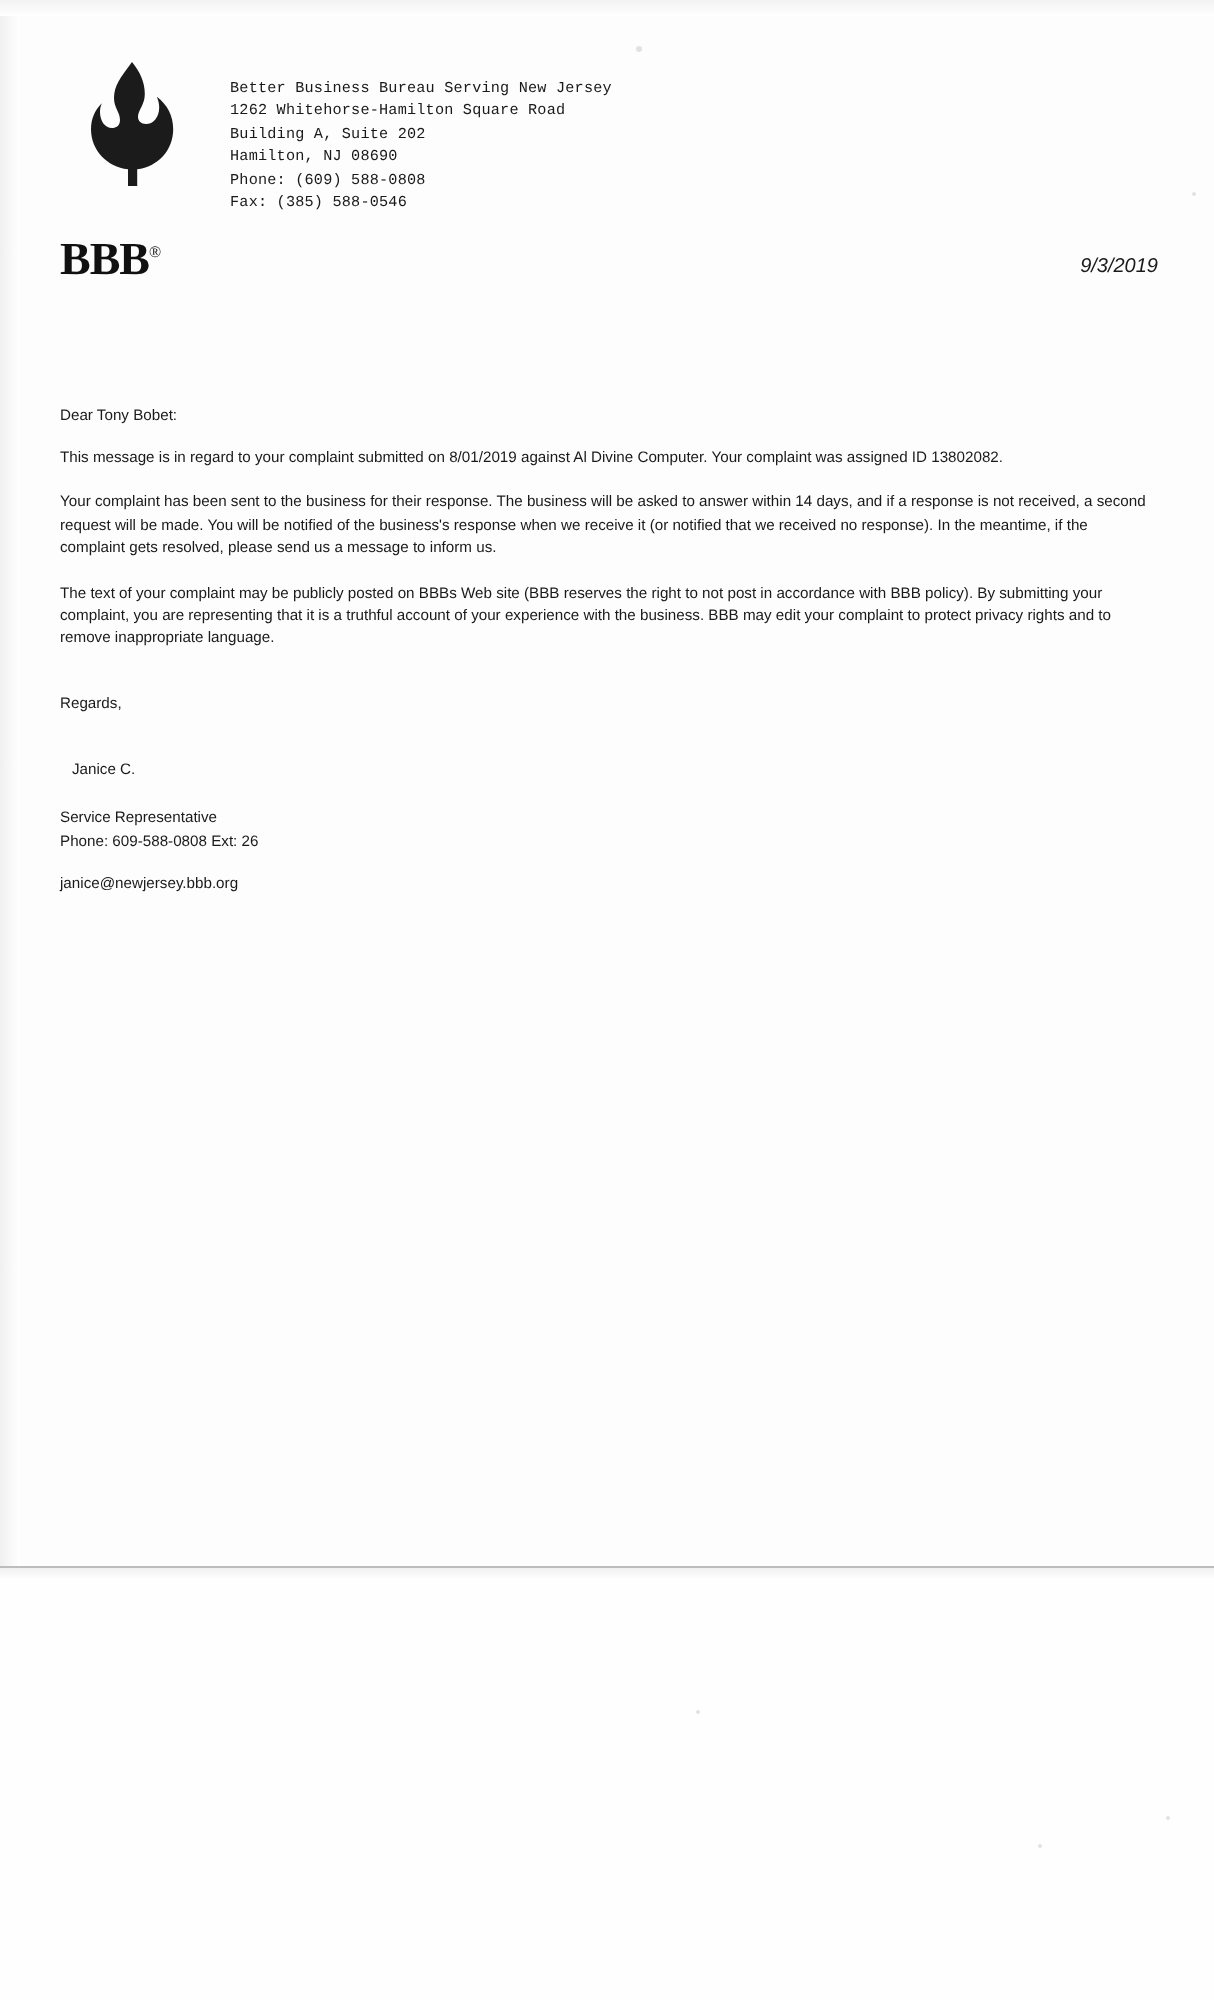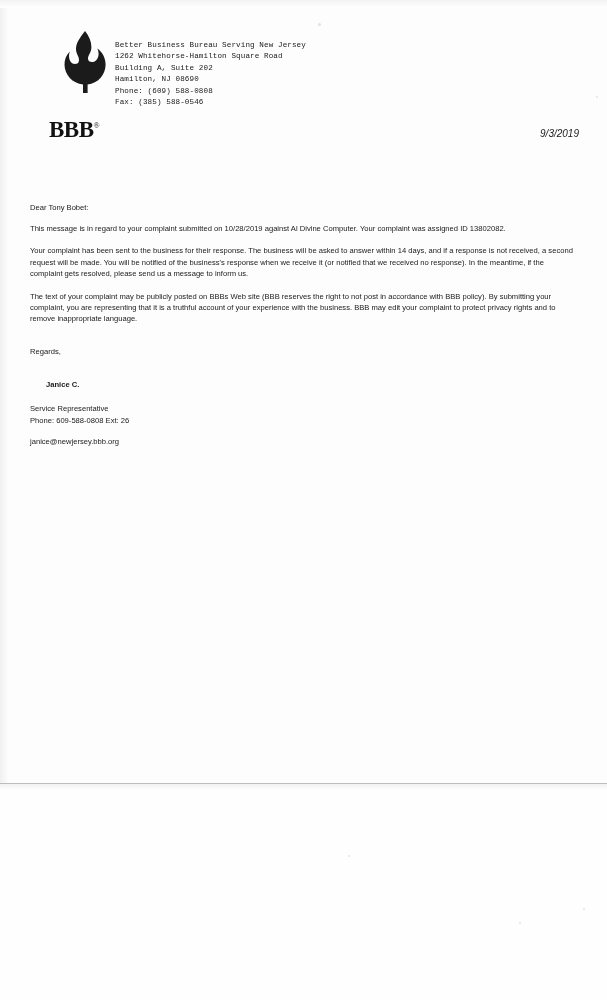--- a/index.html
+++ b/index.html
@@ -70,21 +70,20 @@
     background: #fefefe;
   }
 
   
   .logo-block {
     position: absolute;
     left: 30px;
     top: 30px;
     width: 70px;
     height: 92px;
-    margin-left: 19px;
   }
   .torch-wrap {
     position: absolute;
     left: 14px;
     top: 0;
     width: 44px;
     height: 66px;
   }
   .bbb-word {
     position: absolute;
@@ -156,25 +155,24 @@
 
   .closing {
     position: absolute;
     left: 30px;
     top: 347px;
     font-size: 7.6px;
     color: #1a1a1a;
   }
   .signer {
     position: absolute;
-    left: 46px;
+    left: 36px;
     top: 380px;
     font-size: 7.6px;
     color: #1a1a1a;
-    font-weight: bold;
   }
   .signer-block {
     position: absolute;
     left: 30px;
     top: 403px;
     font-size: 7.6px;
     line-height: 11.6px;
     color: #1a1a1a;
   }
   .signer-email {
@@ -221,21 +219,21 @@
     <div>Phone: (609) 588-0808</div>
     <div>Fax: (385) 588-0546</div>
   </div>
 
   <div class="date-line">9/3/2019</div>
 
 
   <div class="salutation">Dear Tony Bobet:</div>
 
   <div class="body-copy">
-    <p>This message is in regard to your complaint submitted on 10/28/2019 against Al Divine Computer.  Your complaint was assigned ID 13802082.</p>
+    <p>This message is in regard to your complaint submitted on 8/01/2019 against Al Divine Computer.  Your complaint was assigned ID 13802082.</p>
     <p>Your complaint has been sent to the business for their response.  The business will be asked to answer within 14 days, and if a response is not received, a second request will be made. You will be notified of the business's response when we receive it (or notified that we received no response).  In the meantime, if the complaint gets resolved, please send us a message to inform us.</p>
     <p>The text of your complaint may be publicly posted on BBBs Web site (BBB reserves the right to not post in accordance with BBB policy). By submitting your complaint, you are representing that it is a truthful account of your experience with the business. BBB may edit your complaint to protect privacy rights and to remove inappropriate language.</p>
   </div>
 
   <div class="closing">Regards,</div>
   <div class="signer">Janice C.</div>
   <div class="signer-block">
     <div>Service Representative</div>
     <div>Phone: 609-588-0808 Ext: 26</div>
   </div>

